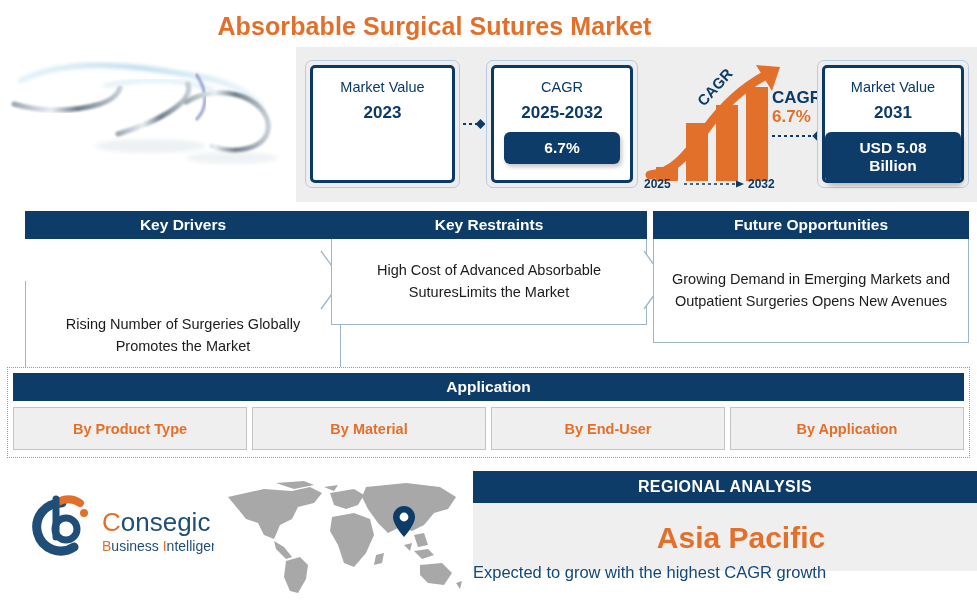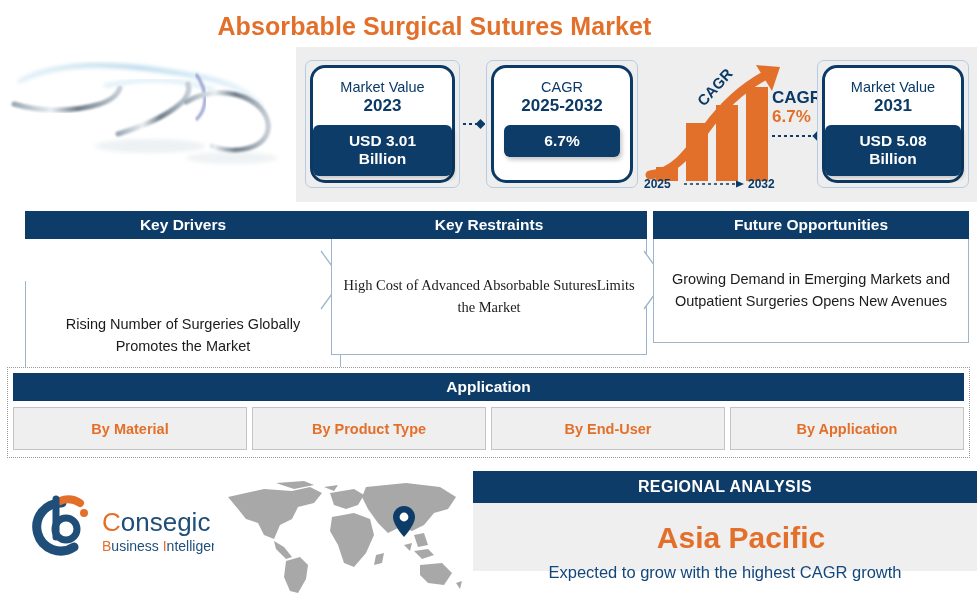--- a/index.html
+++ b/index.html
@@ -37,34 +37,34 @@
   
   .vcard{
     position:absolute;top:13px;height:128px;
     border:1px solid #b9cbe0;border-radius:7px;
     background:#eeeeee;
     box-sizing:border-box;
     padding:4px;
   }
   .vcard-inner{
     width:100%;height:100%;
-    border:3px solid #0B3A66;border-radius:15px;
+    border:3px solid #0B3A66;border-radius:5px;
     background:#ffffff;
     box-sizing:border-box;
     display:flex;flex-direction:column;align-items:center;
     justify-content:flex-start;
     padding-top:10px;
   }
   .vcard-label{
     font-size:14.5px;color:#0B3A66;line-height:1.25;text-align:center;
     font-weight:400;
   }
   .vcard-year{
     font-size:17px;color:#0B3A66;font-weight:bold;line-height:1.2;
-    text-align:center;margin-top:0;
+    text-align:center;margin-top:7px;
   }
   .vcard-pill{
     margin-top:8px;
     background:#0E3C68;color:#ffffff;
     border-radius:6px;
     font-size:15.5px;font-weight:bold;
     text-align:center;
     padding:7px 12px;
     line-height:1.22;
     box-shadow:2px 3px 4px rgba(0,0,0,.22);
@@ -106,21 +106,21 @@
     border:1px solid #9fb6ca;border-top:none;
     box-sizing:border-box;
     display:flex;align-items:center;justify-content:center;
     text-align:center;
     font-size:14.5px;color:#1b1b1b;line-height:1.45;
     padding:6px 10px;
   }
   #kbox-1{left:8px;width:316px;padding-left:17px;}
   #kbox-1 .kbox-body{height:110px;margin-top:42px;}
   #kbox-2{left:331px;width:316px;}
-  #kbox-2 .kbox-body{height:116px;font-family:Liberation Serif, serif;}
+  #kbox-2 .kbox-body{height:86px;}
   #kbox-3{left:653px;width:316px;}
   #kbox-3 .kbox-body{height:104px;}
 
   
   .chev{position:absolute;top:250px;width:26px;height:60px;}
   #chev-1{left:320px;}
   #chev-2{left:643px;}
 
   
   .seg-wrap{
@@ -163,21 +163,21 @@
     background:#0E3C68;color:#ffffff;
     font-size:16px;font-weight:bold;text-align:center;
     height:32px;line-height:32px;
     letter-spacing:.4px;
   }
   .region-name{
     text-align:center;color:#E3702A;font-weight:bold;
     font-size:30px;margin-top:18px;padding-left:32px;
   }
   .region-sub{
-    text-align:center;color:#12477B;font-size:16.5px;margin-top:8px;
+    color:#12477B;font-size:16.5px;margin-top:8px;
   }
 </style>
 </head>
 <body>
 
 <div class="page">
 
   <div class="title">Absorbable Surgical Sutures Market</div>
 
   <div class="hero-photo">
@@ -217,21 +217,20 @@
       <ellipse cx="232" cy="112" rx="46" ry="6" fill="#dfe6ea" opacity=".5" filter="url(#soft2)"></ellipse>
     </svg>
   </div>
 
   <div class="stats-panel">
 
     <div class="vcard" id="vcard-1">
       <div class="vcard-inner">
         <div class="vcard-label">Market Value</div>
         <div class="vcard-year">2023</div>
-        <div class="vcard-pill">USD 3.01 Billion</div>
       </div>
     </div>
 
     <svg class="dots-connector" viewBox="0 0 22 10">
       <line x1="0" y1="5" x2="14" y2="5" stroke="#0E3C68" stroke-width="2" stroke-dasharray="3,3"></line>
       <rect x="14" y="1.5" width="7" height="7" fill="#0E3C68" transform="rotate(45 17.5 5)"></rect>
     </svg>
 
     <div class="vcard" id="vcard-2">
       <div class="vcard-inner">
@@ -294,22 +293,22 @@
   </svg>
 
   <div class="kbox" id="kbox-3">
     <div class="kbox-head">Future Opportunities</div>
     <div class="kbox-body">Growing Demand in Emerging Markets and Outpatient Surgeries Opens New Avenues</div>
   </div>
 
   <div class="seg-wrap">
     <div class="seg-head">Application</div>
     <div class="seg-row">
+      <div class="seg-cell">By Product Type</div>
       <div class="seg-cell">By Material</div>
-      <div class="seg-cell">By Product Type</div>
       <div class="seg-cell">By End-User</div>
       <div class="seg-cell">By Application</div>
     </div>
   </div>
 
   <div class="logo">
     <svg width="200" height="72" viewBox="0 0 200 72">
 
       <path d="M48 14 A24 24 0 1 0 60 58" stroke="#1F4E79" stroke-width="9" fill="none" stroke-linecap="round"></path>
 

